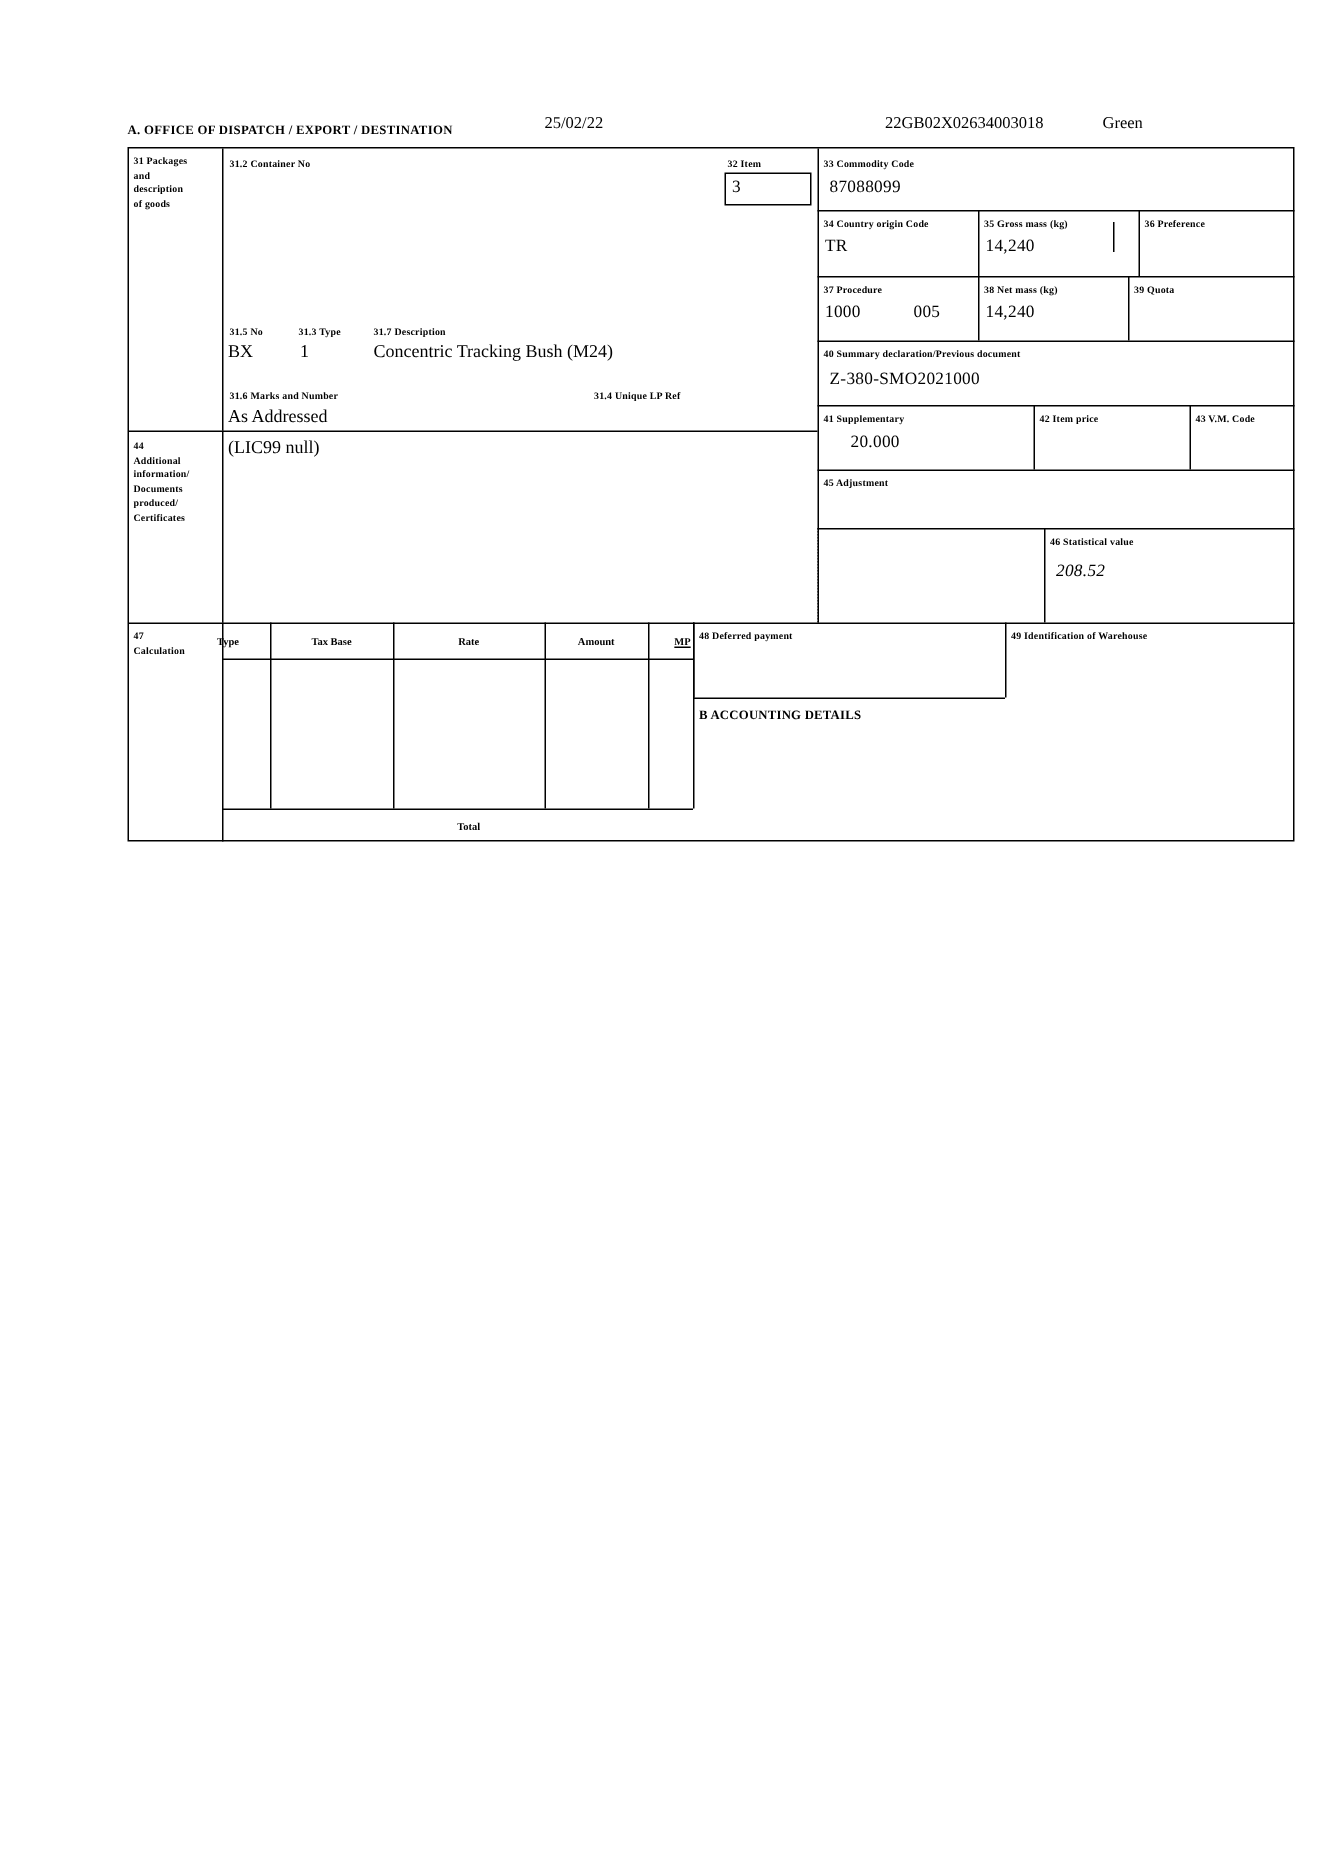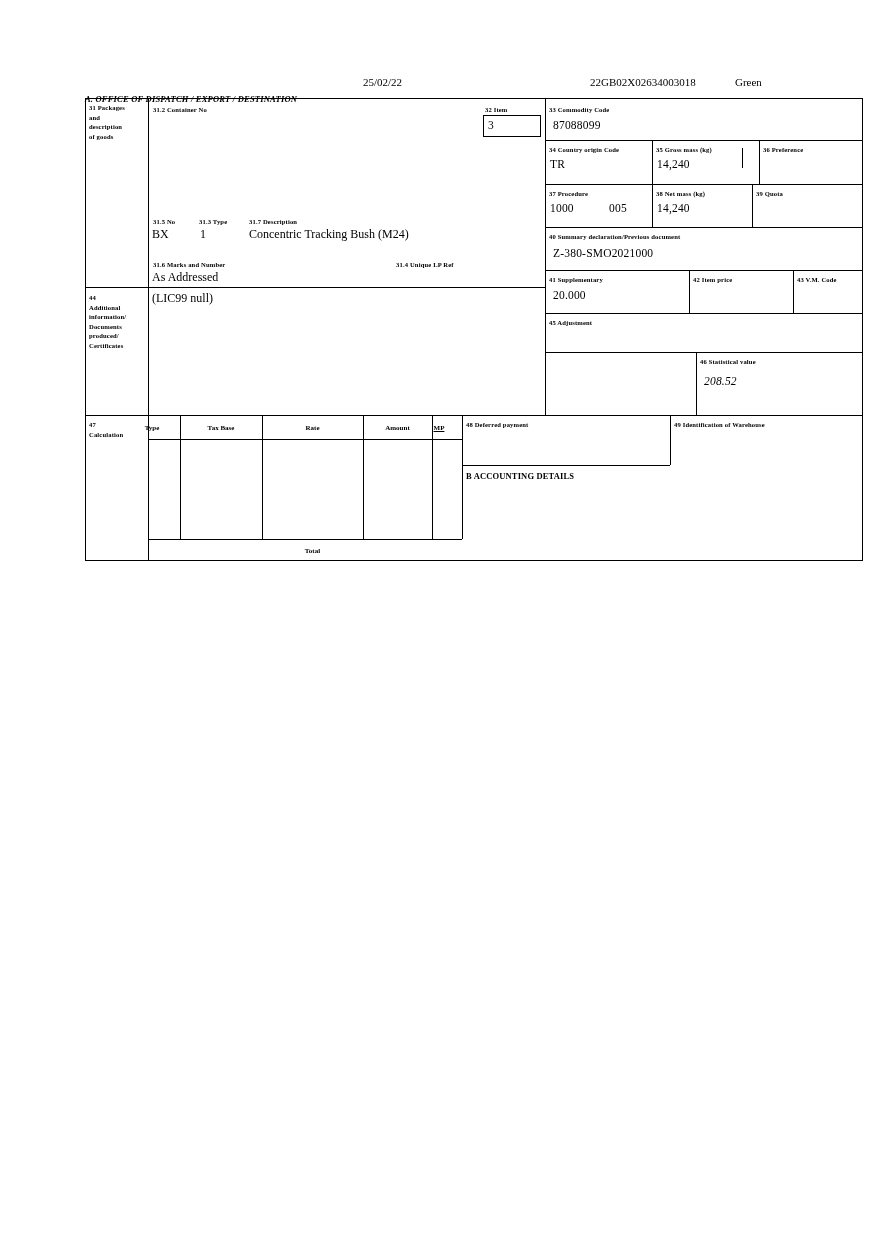--- a/index.html
+++ b/index.html
@@ -25,26 +25,25 @@
   .header-row {
     position: absolute;
     left: 85px;
     top: 78px;
     width: 778px;
     height: 16px;
   }
   .hdr-label {
     position: absolute;
     left: 0;
-    top: 16px;
+    top: 3px;
     font-size: 8.5px;
     font-weight: bold;
     letter-spacing: 0.2px;
     white-space: nowrap;
-    font-style: italic;
   }
   .hdr-date {
     position: absolute;
     left: 278px;
     top: -2px;
     font-size: 11px;
     white-space: nowrap;
   }
   .hdr-mrn {
     position: absolute;
@@ -251,21 +250,21 @@
 
     <div class="cell" style="left:463px; top:133px;">
       <div class="lbl">40 Summary declaration/Previous document</div>
     </div>
     <div class="cell val" style="left:467px; top:148px;">Z-380-SMO2021000</div>
     <div class="hline" style="left:459px; top:171px; width:318px;"></div>
 
     <div class="cell" style="left:463px; top:176px;">
       <div class="lbl">41 Supplementary</div>
     </div>
-    <div class="cell val" style="left:467px; top:190px;">20.000</div>
+    <div class="cell val" style="left:481px; top:190px;">20.000</div>
 
     <div class="vline" style="left:603px; top:171px; height:43px;"></div>
     <div class="cell" style="left:607px; top:176px;">
       <div class="lbl">42 Item price</div>
     </div>
     <div class="cell val" style="left:608px; top:190px;"></div>
 
     <div class="vline" style="left:707px; top:171px; height:43px;"></div>
     <div class="cell" style="left:711px; top:176px;">
       <div class="lbl">43 V.M. Code</div>
@@ -300,21 +299,21 @@
     <div class="vline" style="left:277px; top:316px; height:124px;"></div>
     <div class="vline" style="left:346px; top:316px; height:124px;"></div>
     <div class="vline" style="left:376px; top:316px; height:124px;"></div>
     <div class="hline" style="left:62px; top:340px; width:314px;"></div>
     <div class="hline" style="left:62px; top:440px; width:314px;"></div>
 
     <div class="cell tbl-hdr" style="left:50px; top:325px; width:32px;">Type</div>
     <div class="cell tbl-hdr" style="left:94px; top:325px; width:82px;">Tax Base</div>
     <div class="cell tbl-hdr" style="left:176px; top:325px; width:101px;">Rate</div>
     <div class="cell tbl-hdr" style="left:277px; top:325px; width:69px;">Amount</div>
-    <div class="cell tbl-hdr" style="left:338px; top:325px; width:30px;text-decoration:underline;">MP</div>
+    <div class="cell tbl-hdr" style="left:354px; top:325px; width:30px;text-decoration:underline;">MP</div>
 
     <div class="cell val-sm" style="left:66px; top:346px; width:26px;"></div>
     <div class="cell val-sm" style="left:98px; top:346px; width:74px;"></div>
     <div class="cell val-sm" style="left:180px; top:346px; width:93px;"></div>
     <div class="cell val-sm" style="left:281px; top:346px; width:61px;"></div>
     <div class="cell val-sm" style="left:350px; top:346px; width:22px;"></div>
 
     <div class="cell tbl-hdr" style="left:176px; top:448px; width:101px;">Total</div>
     <div class="cell val-sm" style="left:281px; top:446px; width:61px;"></div>
 

